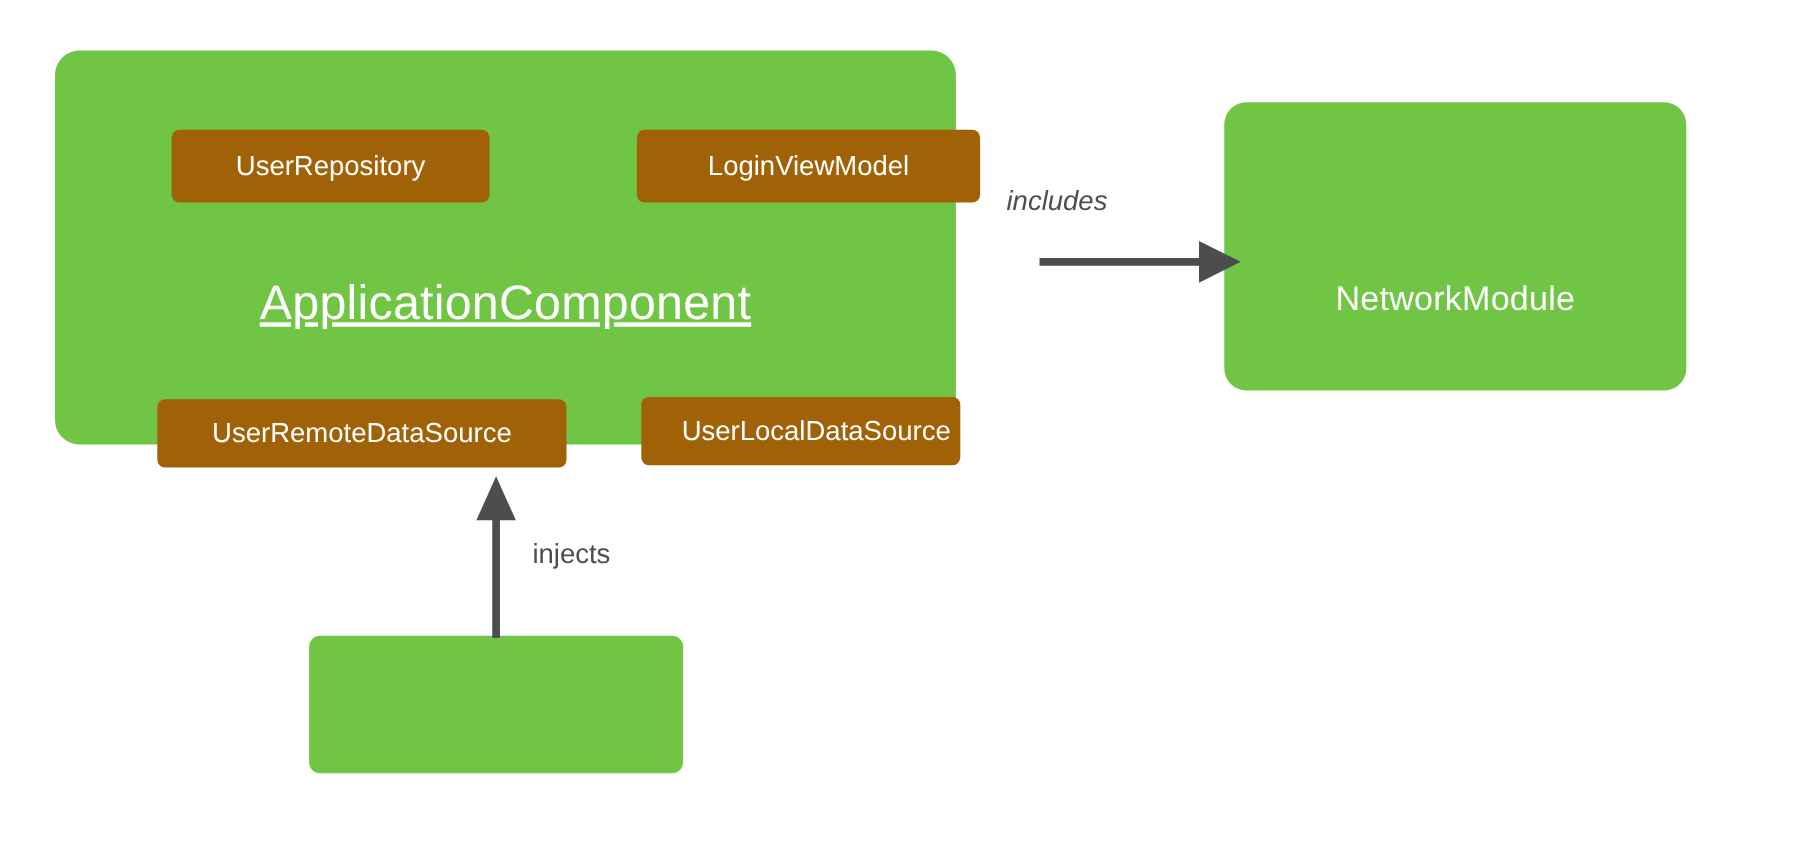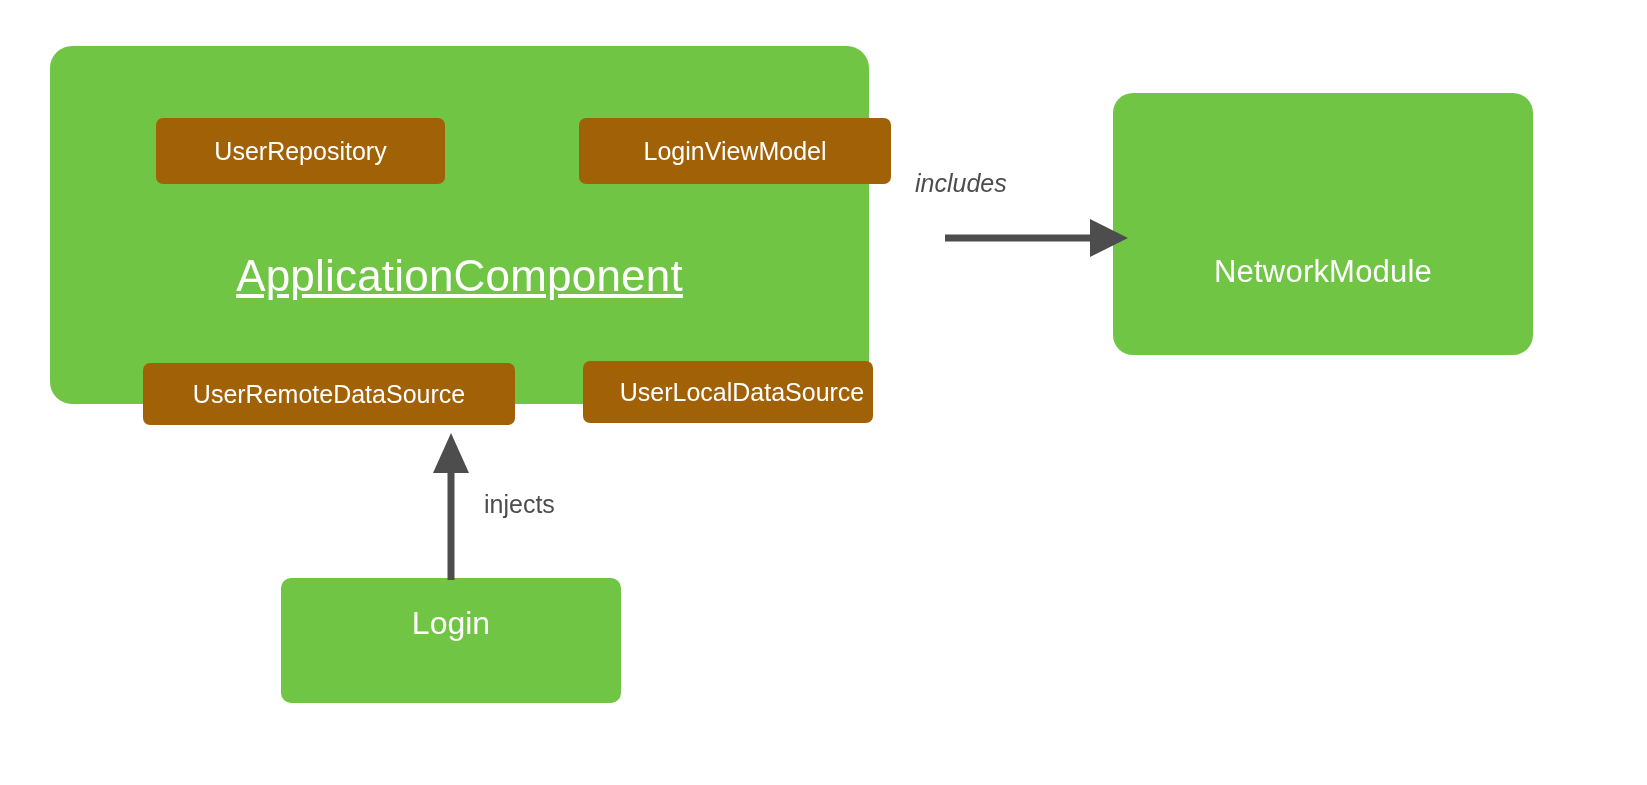--- a/index.html
+++ b/index.html
@@ -180,21 +180,20 @@
   </div>
 
   <div class="module" id="network-module">
 
     <div class="module-title">NetworkModule</div>
 
   </div>
 
   <div class="module" id="login-activity">
     <div class="activity-label">
-      <div>Login</div>
     </div>
   </div>
 
   <div class="edge" id="edge-includes">
     <svg width="260" height="80" viewBox="0 0 260 80" xmlns="http://www.w3.org/2000/svg">
       <line x1="55" y1="38" x2="222" y2="38" stroke="#4d4d4d" stroke-width="7"></line>
       <polygon points="238,38 200,19 200,57" fill="#4d4d4d"></polygon>
     </svg>
   </div>
   <div class="edge-label" id="label-includes">includes</div>

